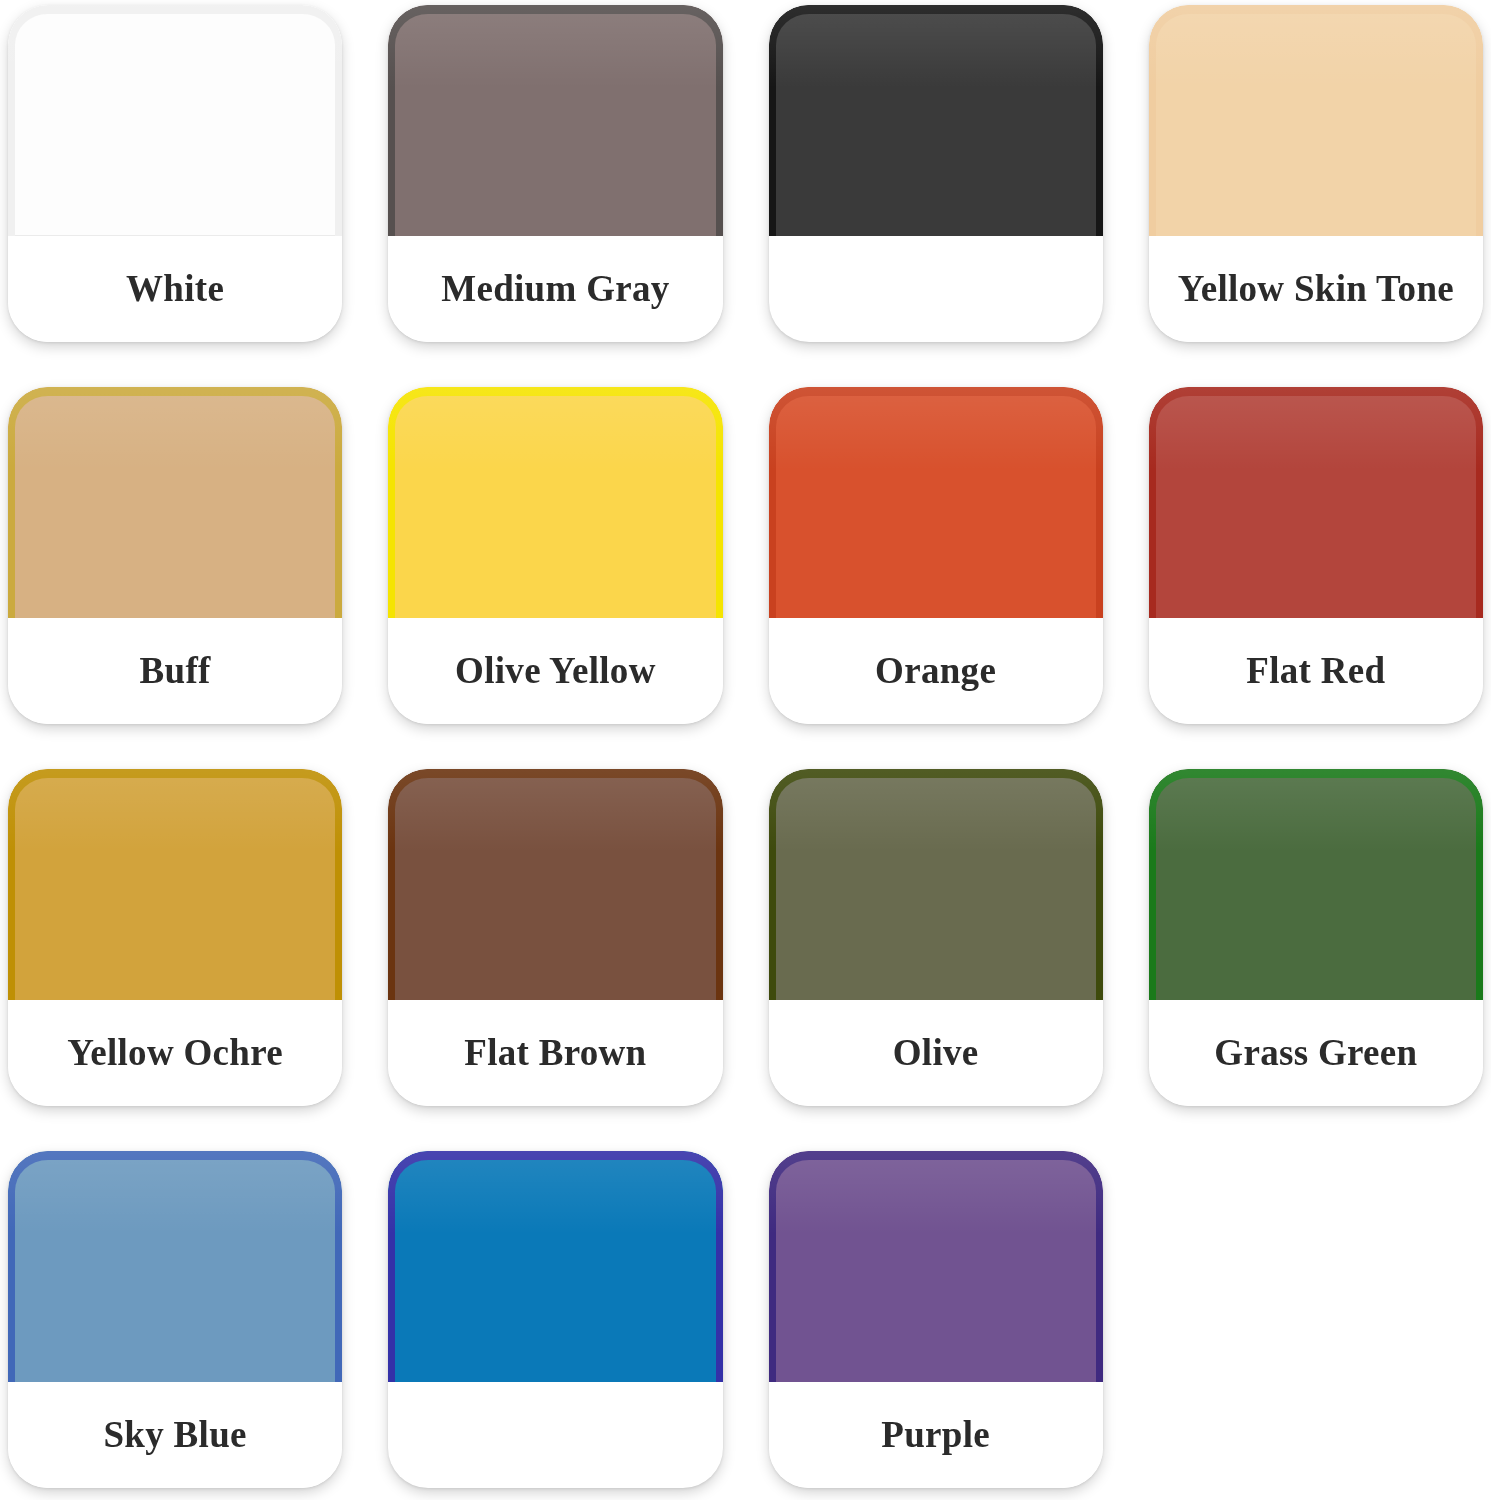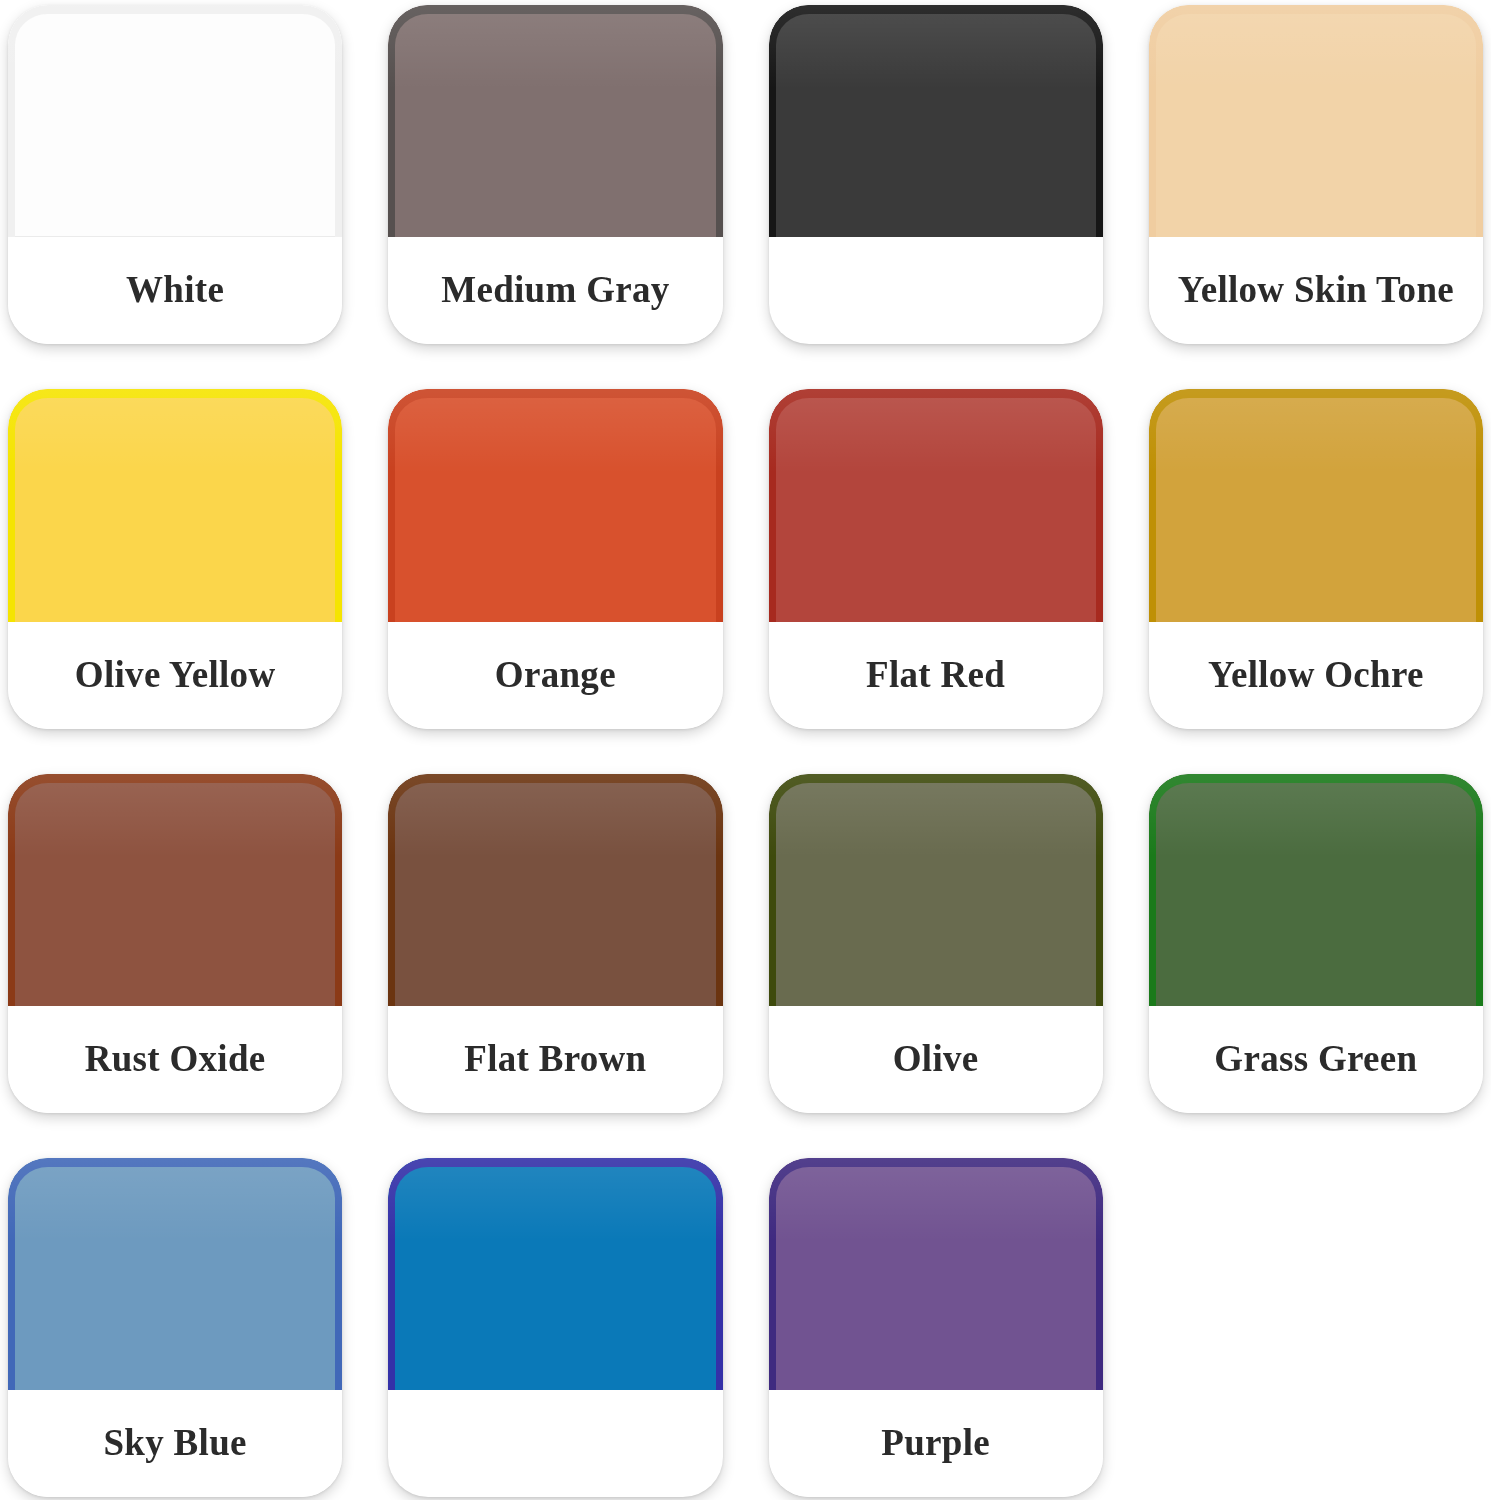--- a/index.html
+++ b/index.html
@@ -13,21 +13,21 @@
 
   #palette-grid {
     width: 1491px;
     height: 1500px;
     background: #ffffff;
     display: grid;
     grid-template-columns: repeat(4, 1fr);
     grid-template-rows: repeat(4, 1fr);
     column-gap: 46px;
     row-gap: 45px;
-    padding: 5px 8px 3px 8px;
+    padding: 5px 8px 12px 8px;
   }
 
   .swatch-card {
     position: relative;
     background: #ffffff;
     border-radius: 40px;
     box-shadow: 0 5px 13px rgba(0,0,0,0.17),
                 0 1px 3px rgba(0,0,0,0.10);
     overflow: hidden;
     display: flex;
@@ -120,20 +120,29 @@
     <div class="swatch-card">
       <div class="swatch-color" style="background: rgb(242, 211, 168);">
         <div class="swatch-rim" style="border-color: rgb(240, 205, 160);"></div>
         <div class="swatch-gloss"></div>
       </div>
       <div class="swatch-label-area">
         <div class="swatch-label">Yellow Skin Tone</div>
       </div>
     </div>
     <div class="swatch-card">
+      <div class="swatch-color" style="background: rgb(215, 177, 131);">
+        <div class="swatch-rim" style="border-color: rgb(203, 170, 62);"></div>
+        <div class="swatch-gloss"></div>
+      </div>
+      <div class="swatch-label-area">
+        <div class="swatch-label">Buff</div>
+      </div>
+    </div>
+    <div class="swatch-card">
       <div class="swatch-color" style="background: rgb(251, 214, 75);">
         <div class="swatch-rim" style="border-color: rgb(245, 228, 0);"></div>
         <div class="swatch-gloss"></div>
       </div>
       <div class="swatch-label-area">
         <div class="swatch-label">Olive Yellow</div>
       </div>
     </div>
     <div class="swatch-card">
       <div class="swatch-color" style="background: rgb(216, 81, 45);">
@@ -156,29 +165,20 @@
     <div class="swatch-card">
       <div class="swatch-color" style="background: rgb(210, 163, 60);">
         <div class="swatch-rim" style="border-color: rgb(191, 144, 5);"></div>
         <div class="swatch-gloss"></div>
       </div>
       <div class="swatch-label-area">
         <div class="swatch-label">Yellow Ochre</div>
       </div>
     </div>
     <div class="swatch-card">
-      <div class="swatch-color" style="background: rgb(142, 83, 64);">
-        <div class="swatch-rim" style="border-color: rgb(139, 58, 23);"></div>
-        <div class="swatch-gloss"></div>
-      </div>
-      <div class="swatch-label-area">
-        <div class="swatch-label">Rust Oxide</div>
-      </div>
-    </div>
-    <div class="swatch-card">
       <div class="swatch-color" style="background: rgb(121, 81, 63);">
         <div class="swatch-rim" style="border-color: rgb(107, 52, 16);"></div>
         <div class="swatch-gloss"></div>
       </div>
       <div class="swatch-label-area">
         <div class="swatch-label">Flat Brown</div>
       </div>
     </div>
     <div class="swatch-card">
       <div class="swatch-color" style="background: rgb(105, 107, 79);">

